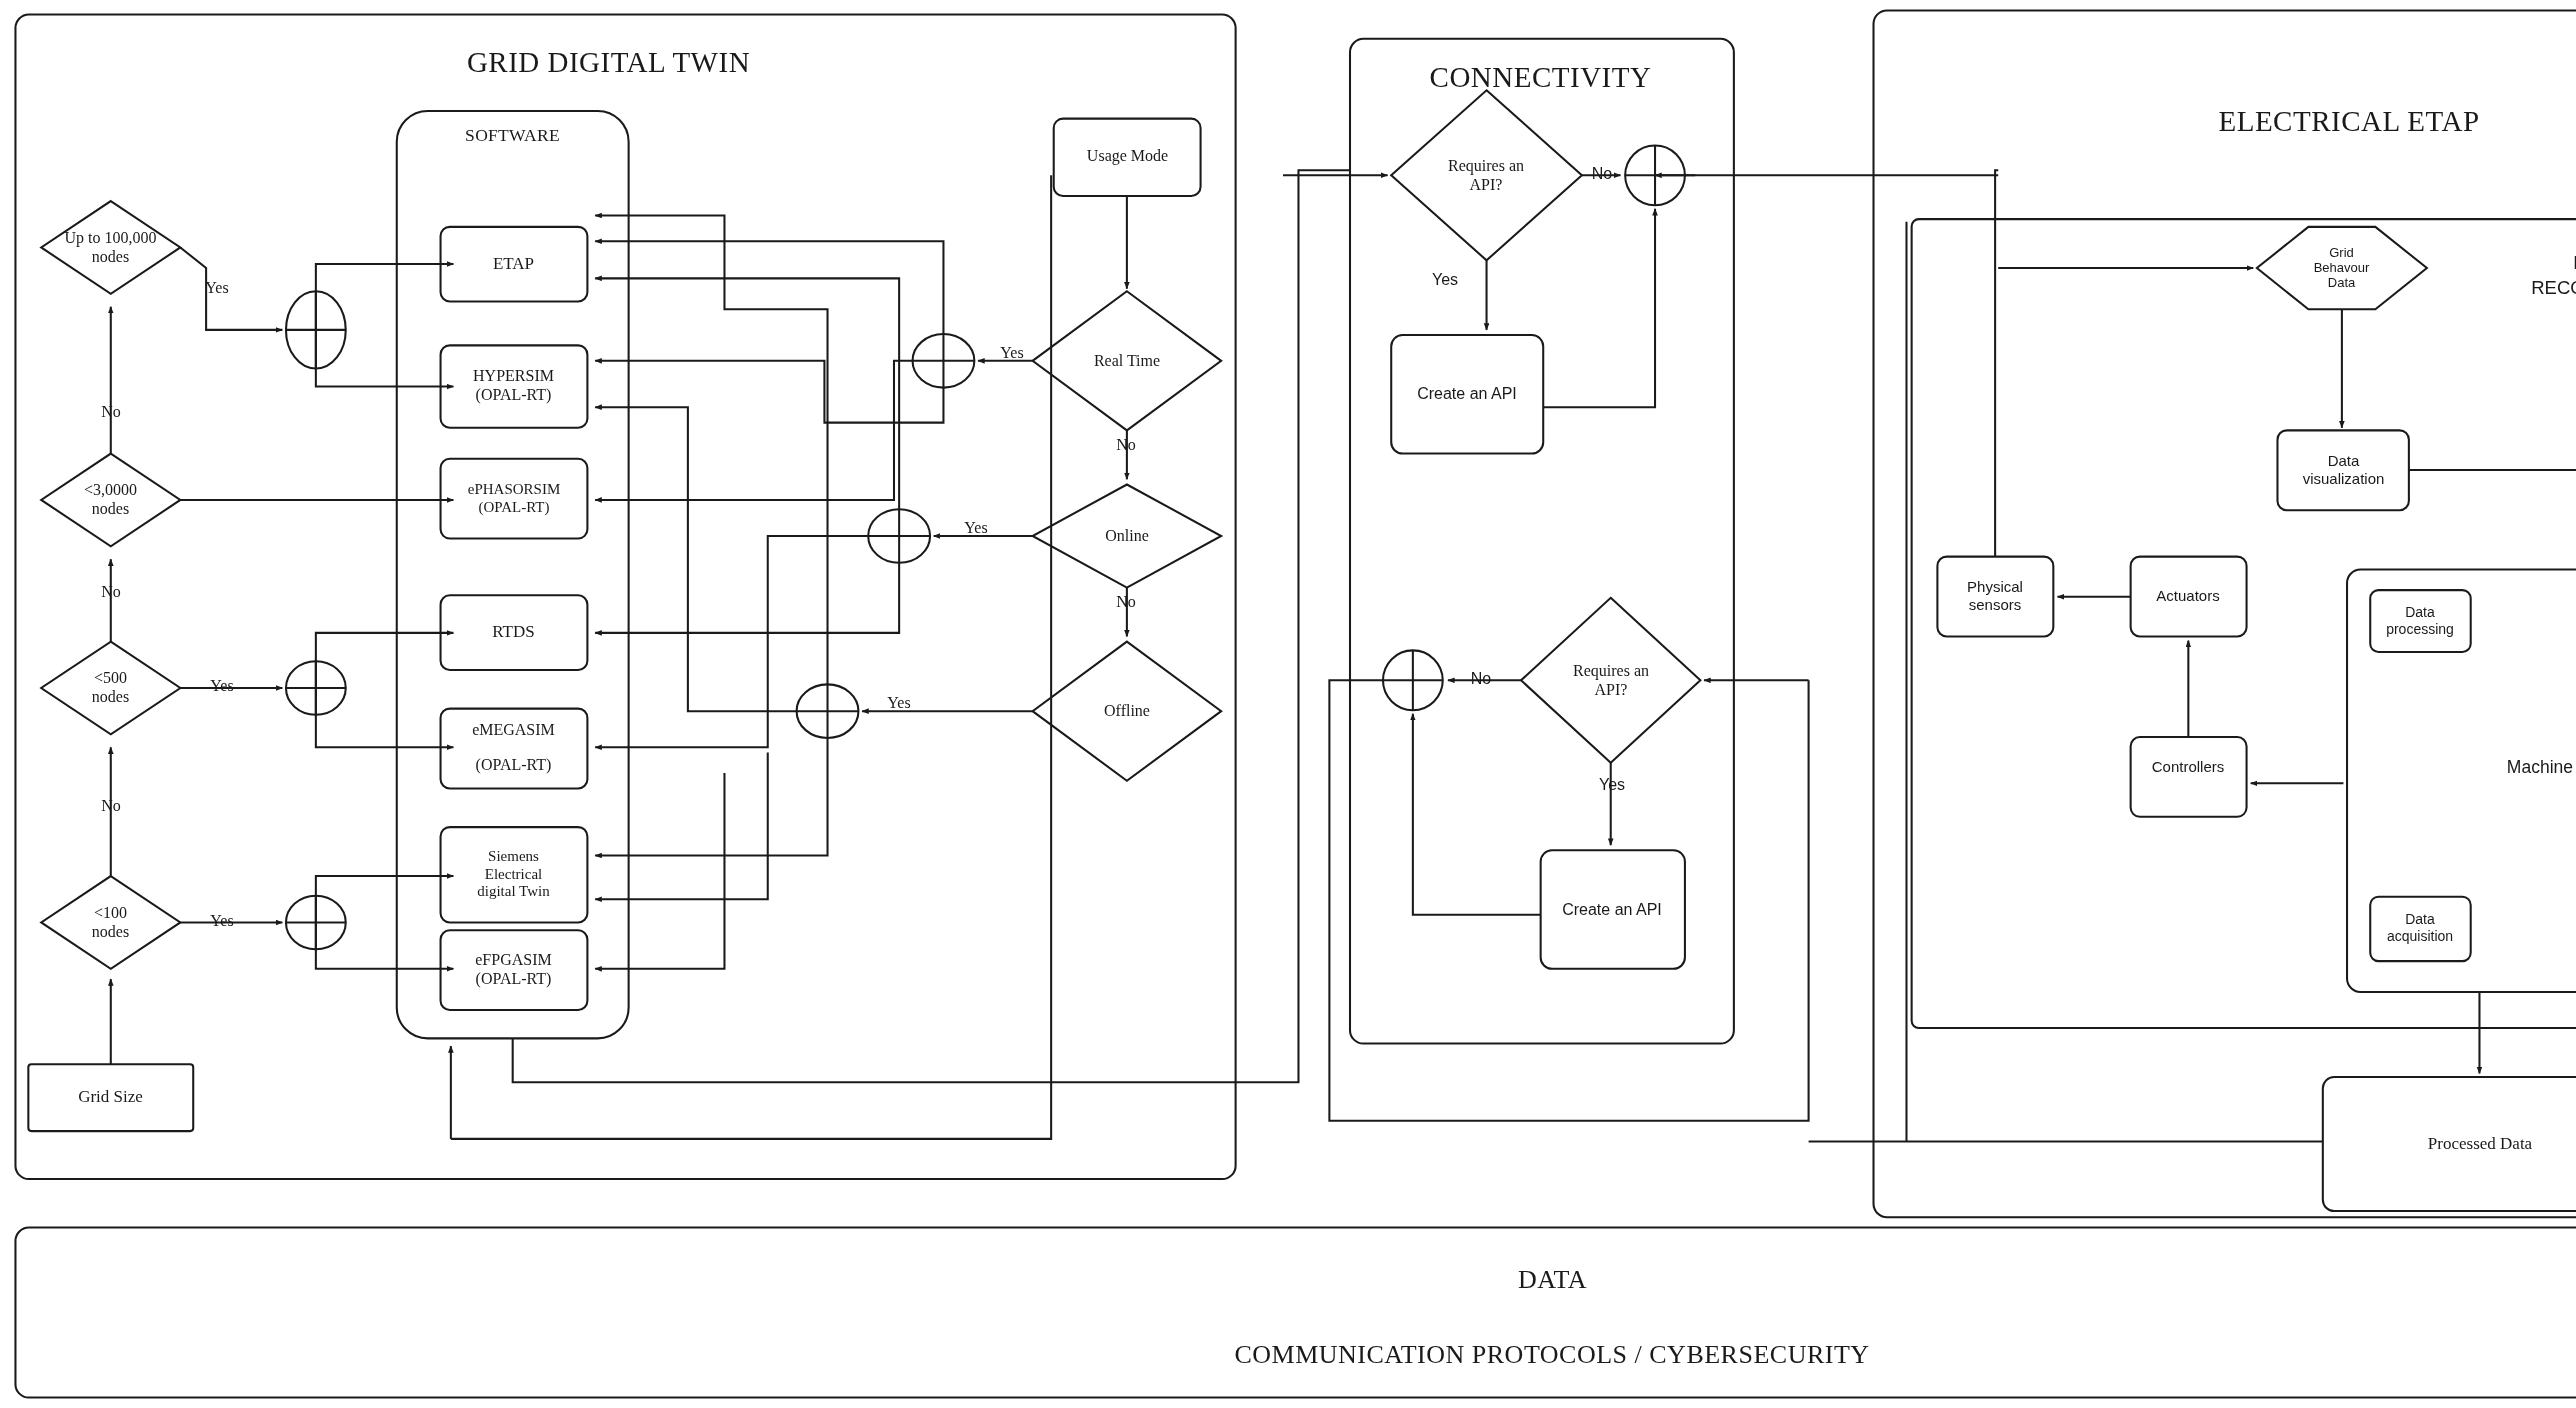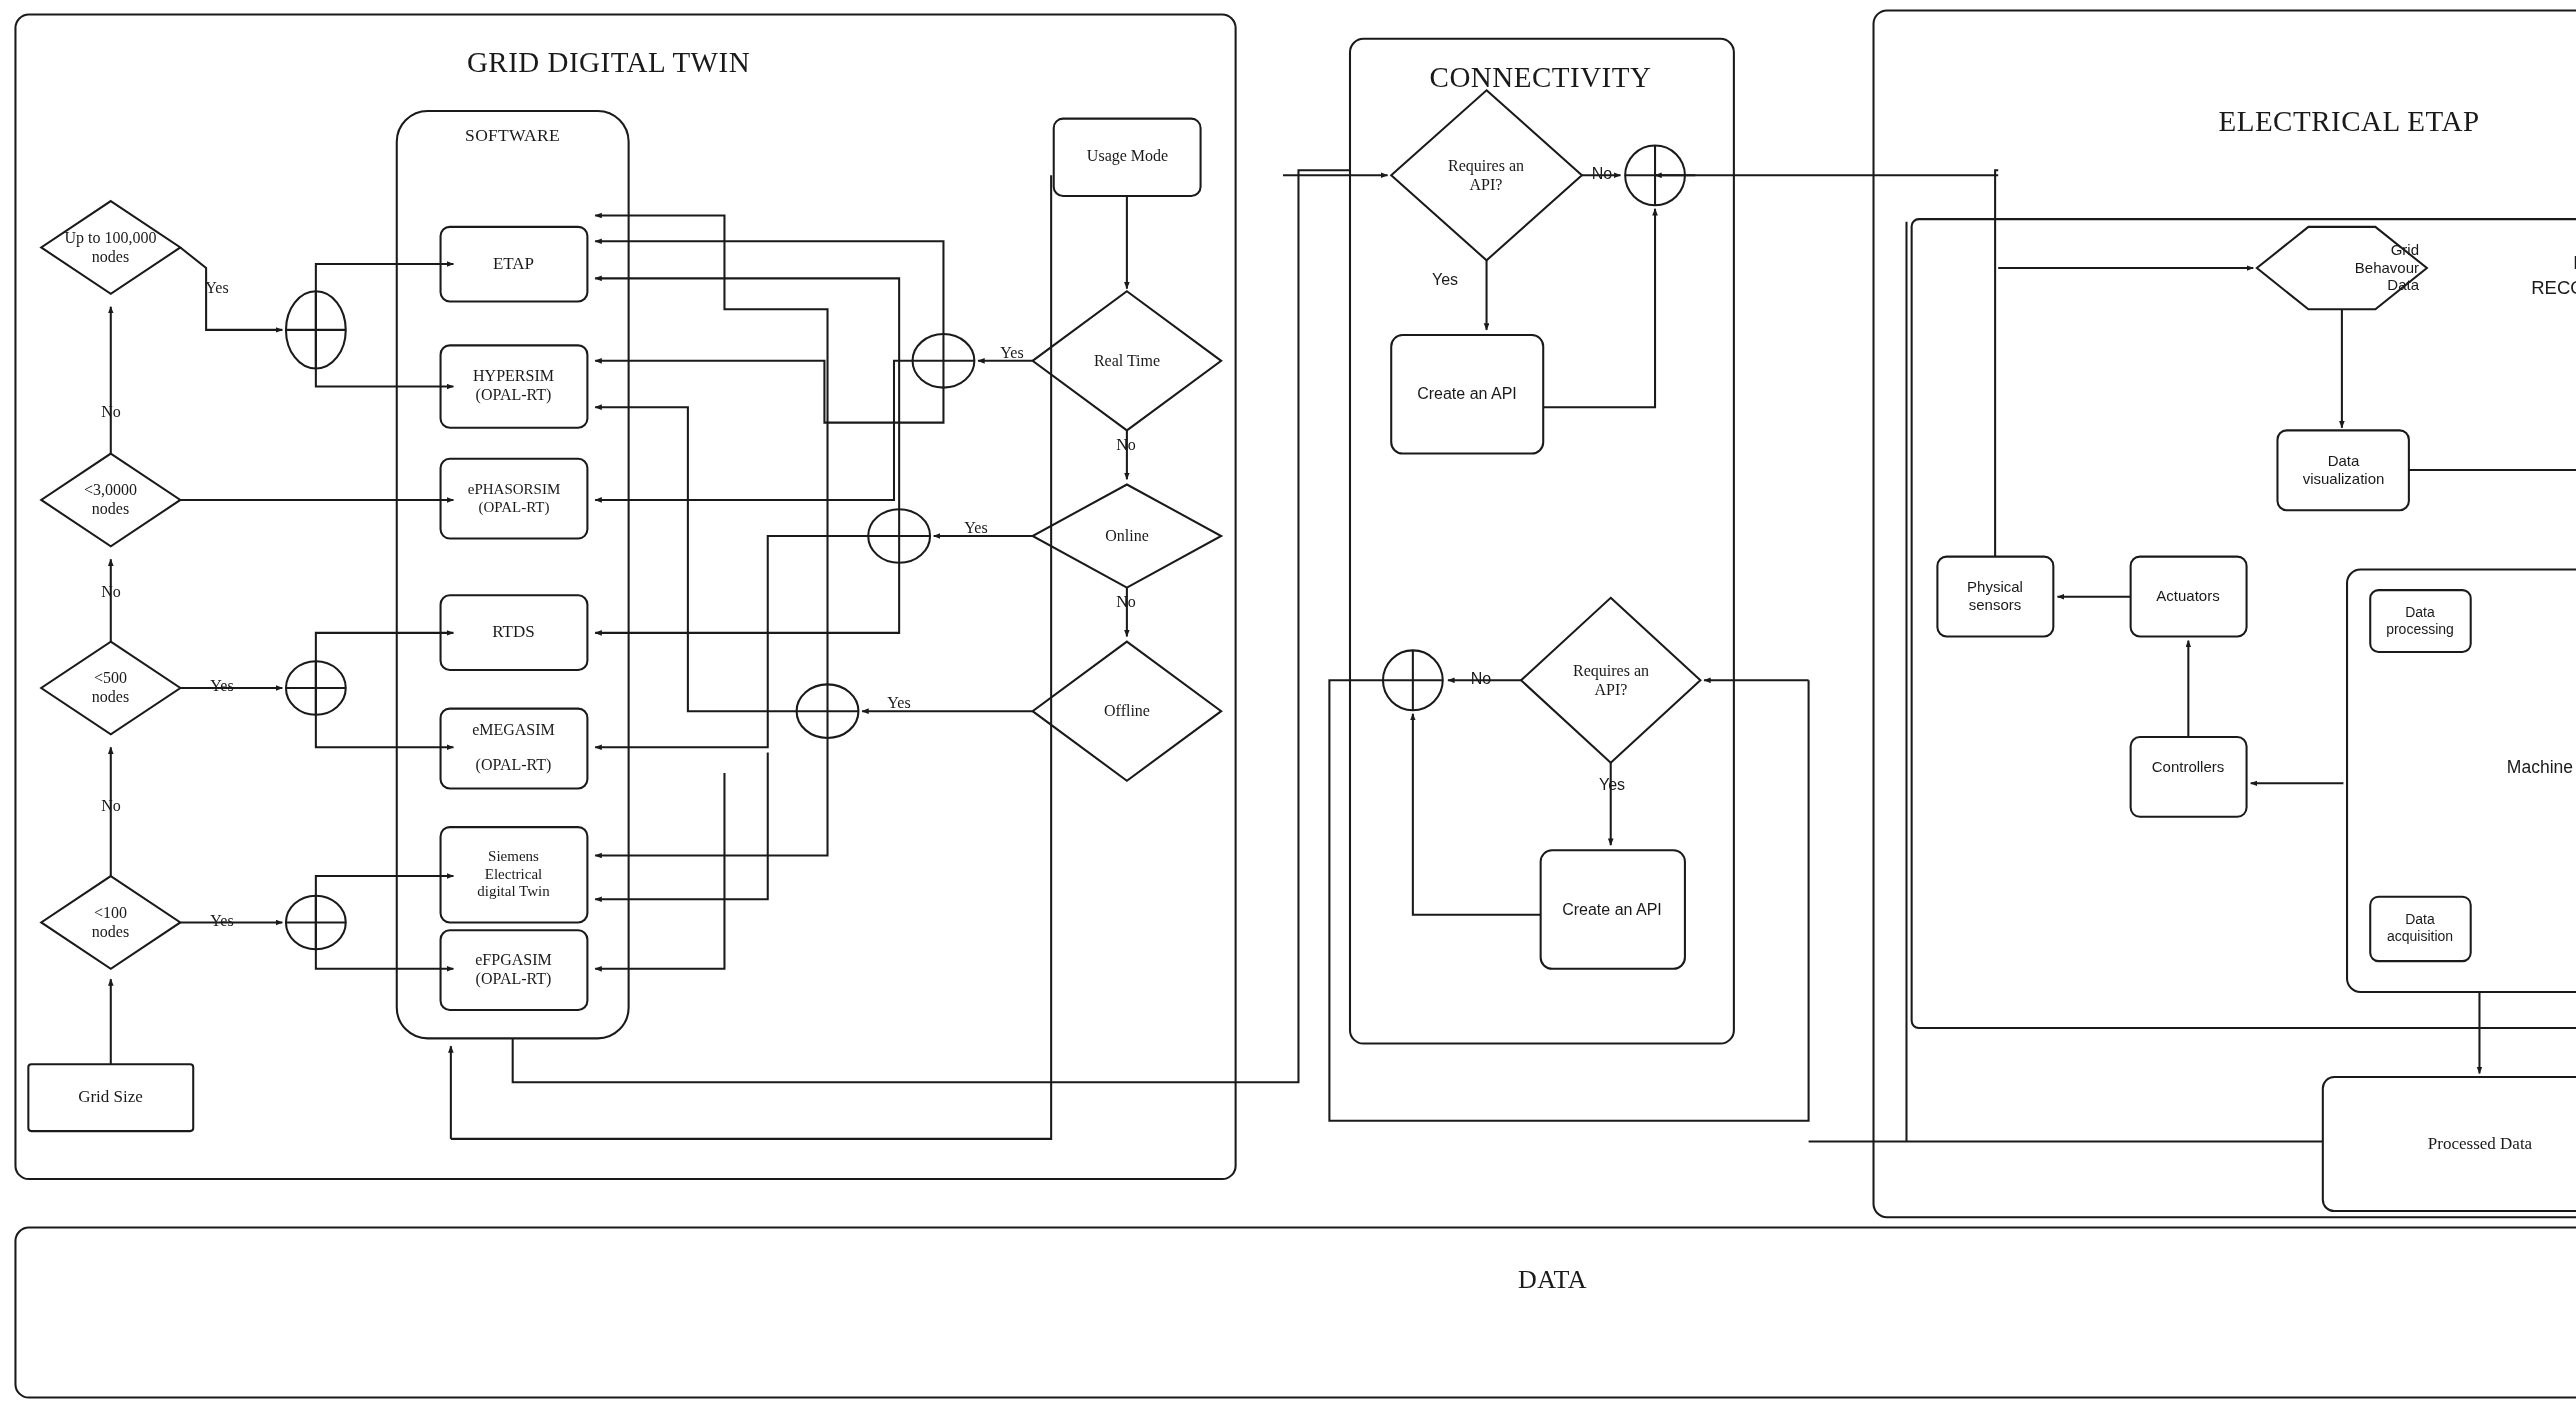--- a/index.html
+++ b/index.html
@@ -277,21 +277,21 @@
   <div class="tx sans node-lbl-sm" style="left:1391px;top:366px;width:152px;height:57px;">Create an API</div>
 
   <div class="tx serif node-lbl-sm" style="left:1544px;top:654px;width:134px;height:54px;flex-direction:column;">
     <span>Requires an</span>
     <span>API?</span>
   </div>
   <div class="tx sans edge-lbl" style="left:1458px;top:669px;width:46px;height:20.6px;">No</div>
   <div class="tx sans edge-lbl" style="left:1589px;top:775px;width:46px;height:20.6px;">Yes</div>
   <div class="tx sans node-lbl-sm" style="left:1540px;top:882px;width:144px;height:57px;">Create an API</div>
 
-  <div class="tx sans node-lbl-sm" style="left:2264px;top:229px;width:155px;height:77px;flex-direction:column;font-size:15px;align-items:flex-end;">
+  <div class="tx sans node-lbl-sm" style="left:2264px;top:229px;width:155px;height:77px;flex-direction:column;font-size:13px;">
     <span>Grid</span>
     <span>Behavour</span>
     <span>Data</span>
   </div>
 
   <div class="tx sans node-lbl-sm" style="left:1937px;top:556px;width:116px;height:80px;flex-direction:column;font-size:15px;justify-content:center;">
     <span>Physical</span>
     <span>sensors</span>
   </div>
   <div class="tx sans node-lbl-sm" style="left:2130px;top:556px;width:116px;height:80px;font-size:15px;">Actuators</div>
@@ -310,15 +310,16 @@
     <span>Data</span>
     <span>processing</span>
   </div>
 
   <div class="tx sans node-lbl-sm" style="left:2370px;top:896px;width:100px;height:64px;flex-direction:column;font-size:14px;">
     <span>Data</span>
     <span>acquisition</span>
   </div>
 
   <div class="tx serif big-bar" style="left:1295px;top:1265px;width:515px;height:31px;">DATA</div>
+  <div class="tx serif big-bar" style="left:779px;top:1340px;width:1546px;height:31px;">COMMUNICATION PROTOCOLS / CYBERSECURITY</div>
 
 </div>
 
 
 </body></html>

